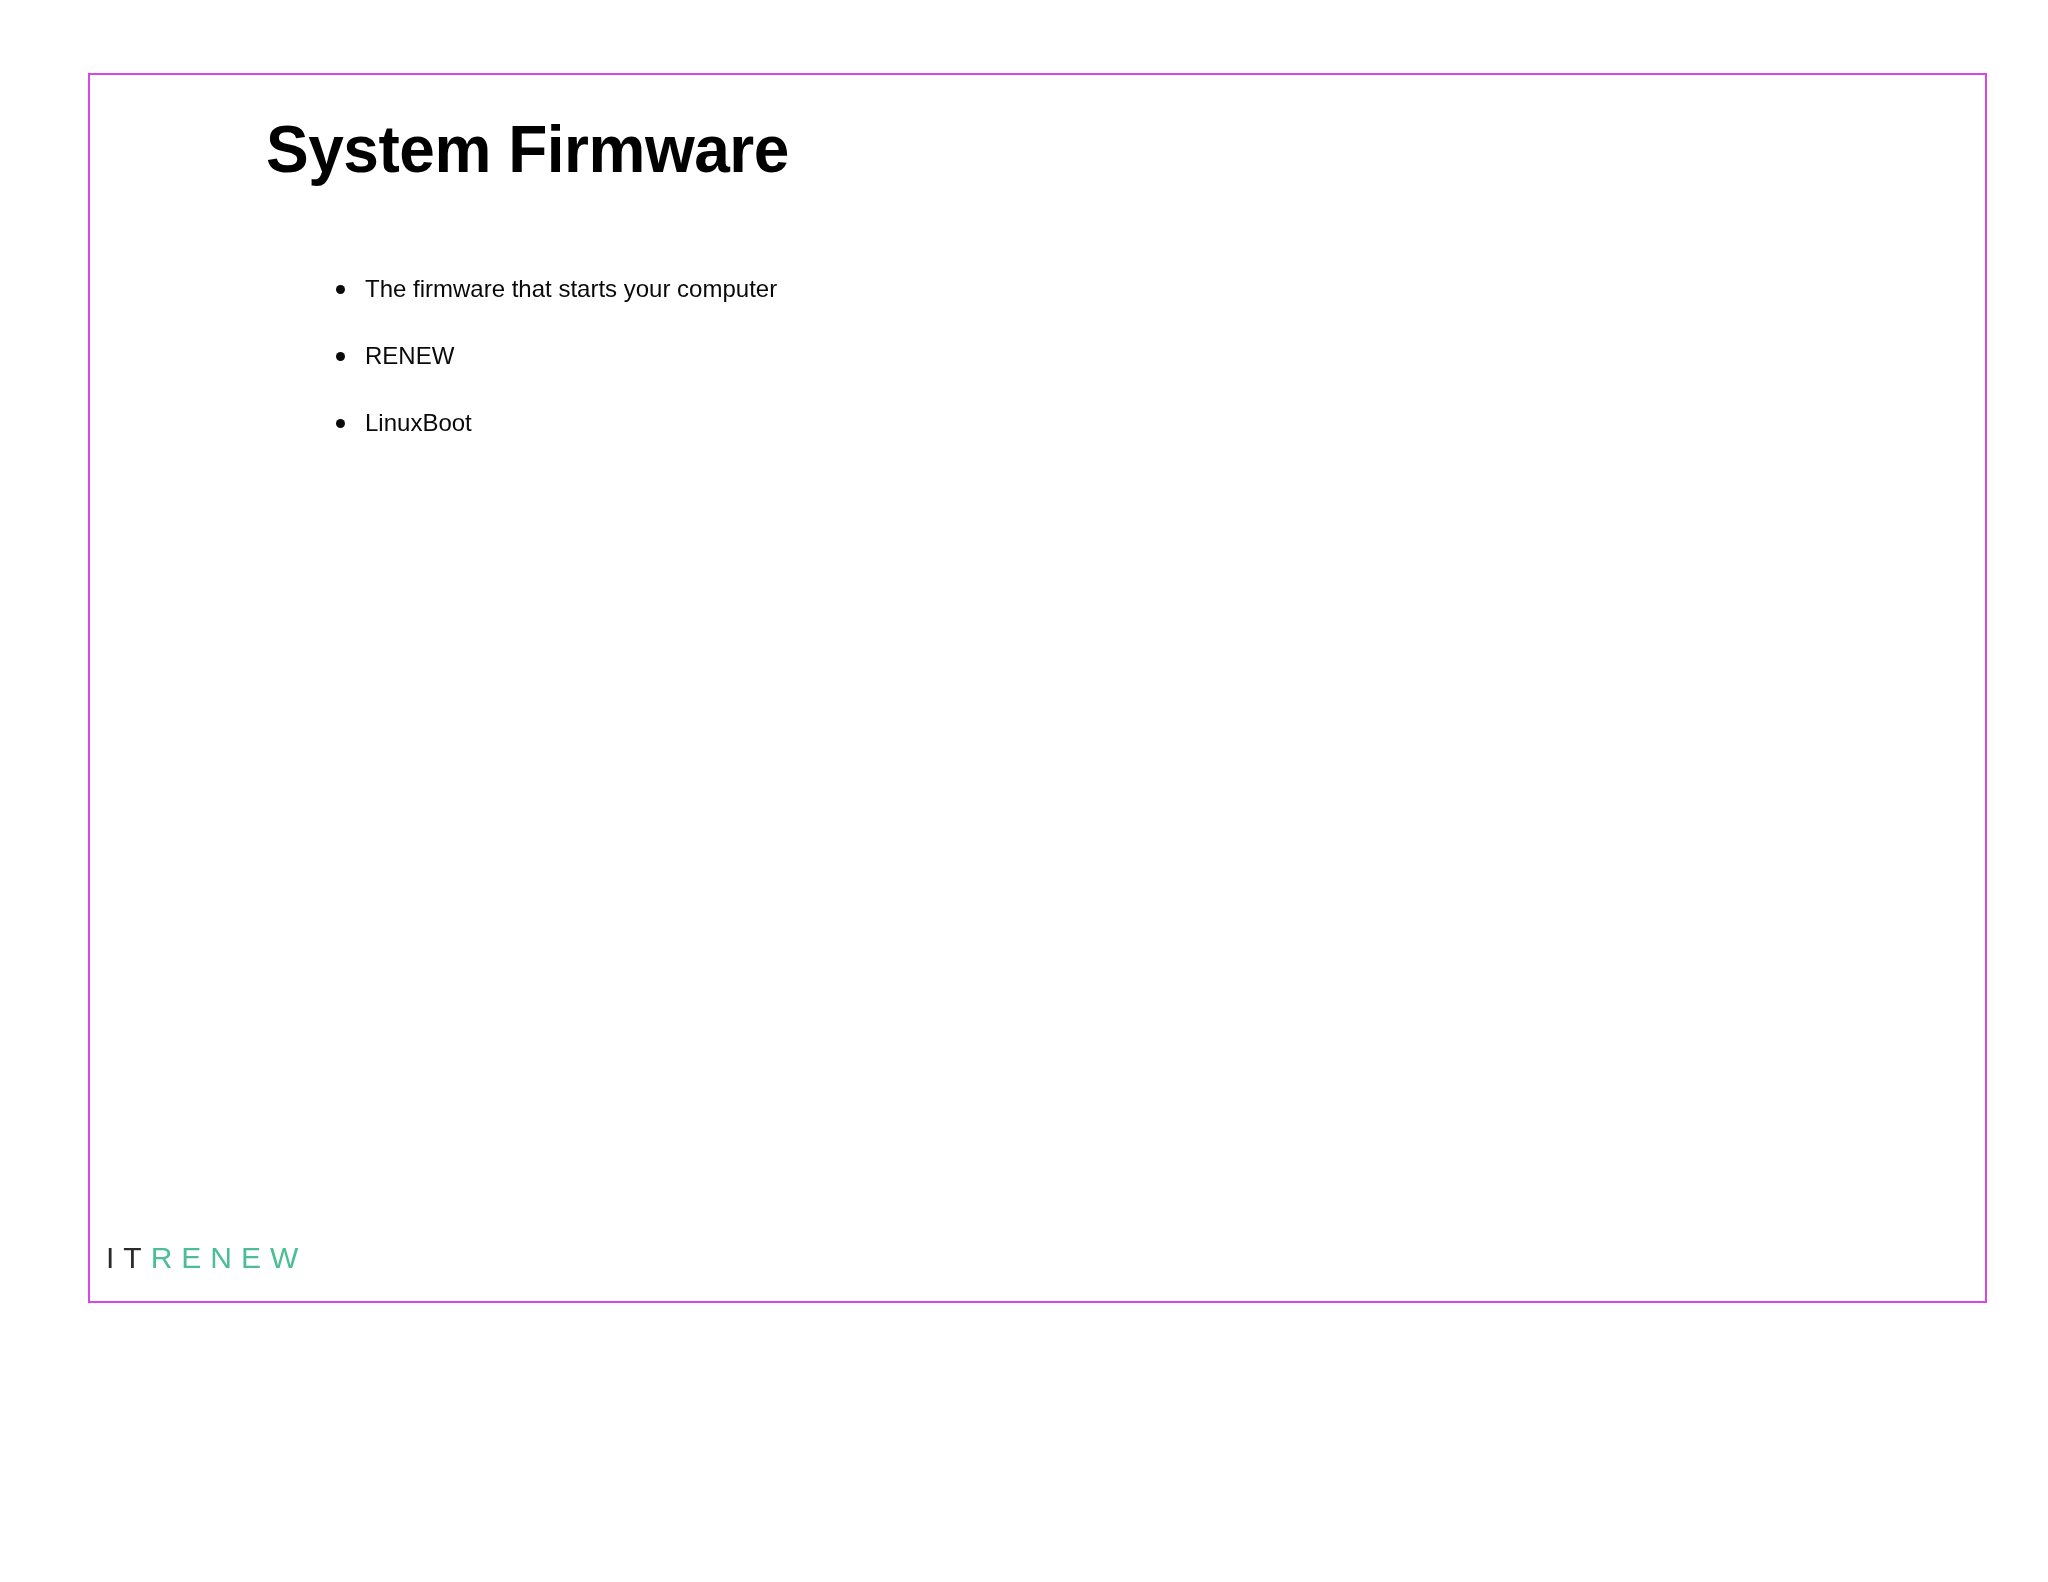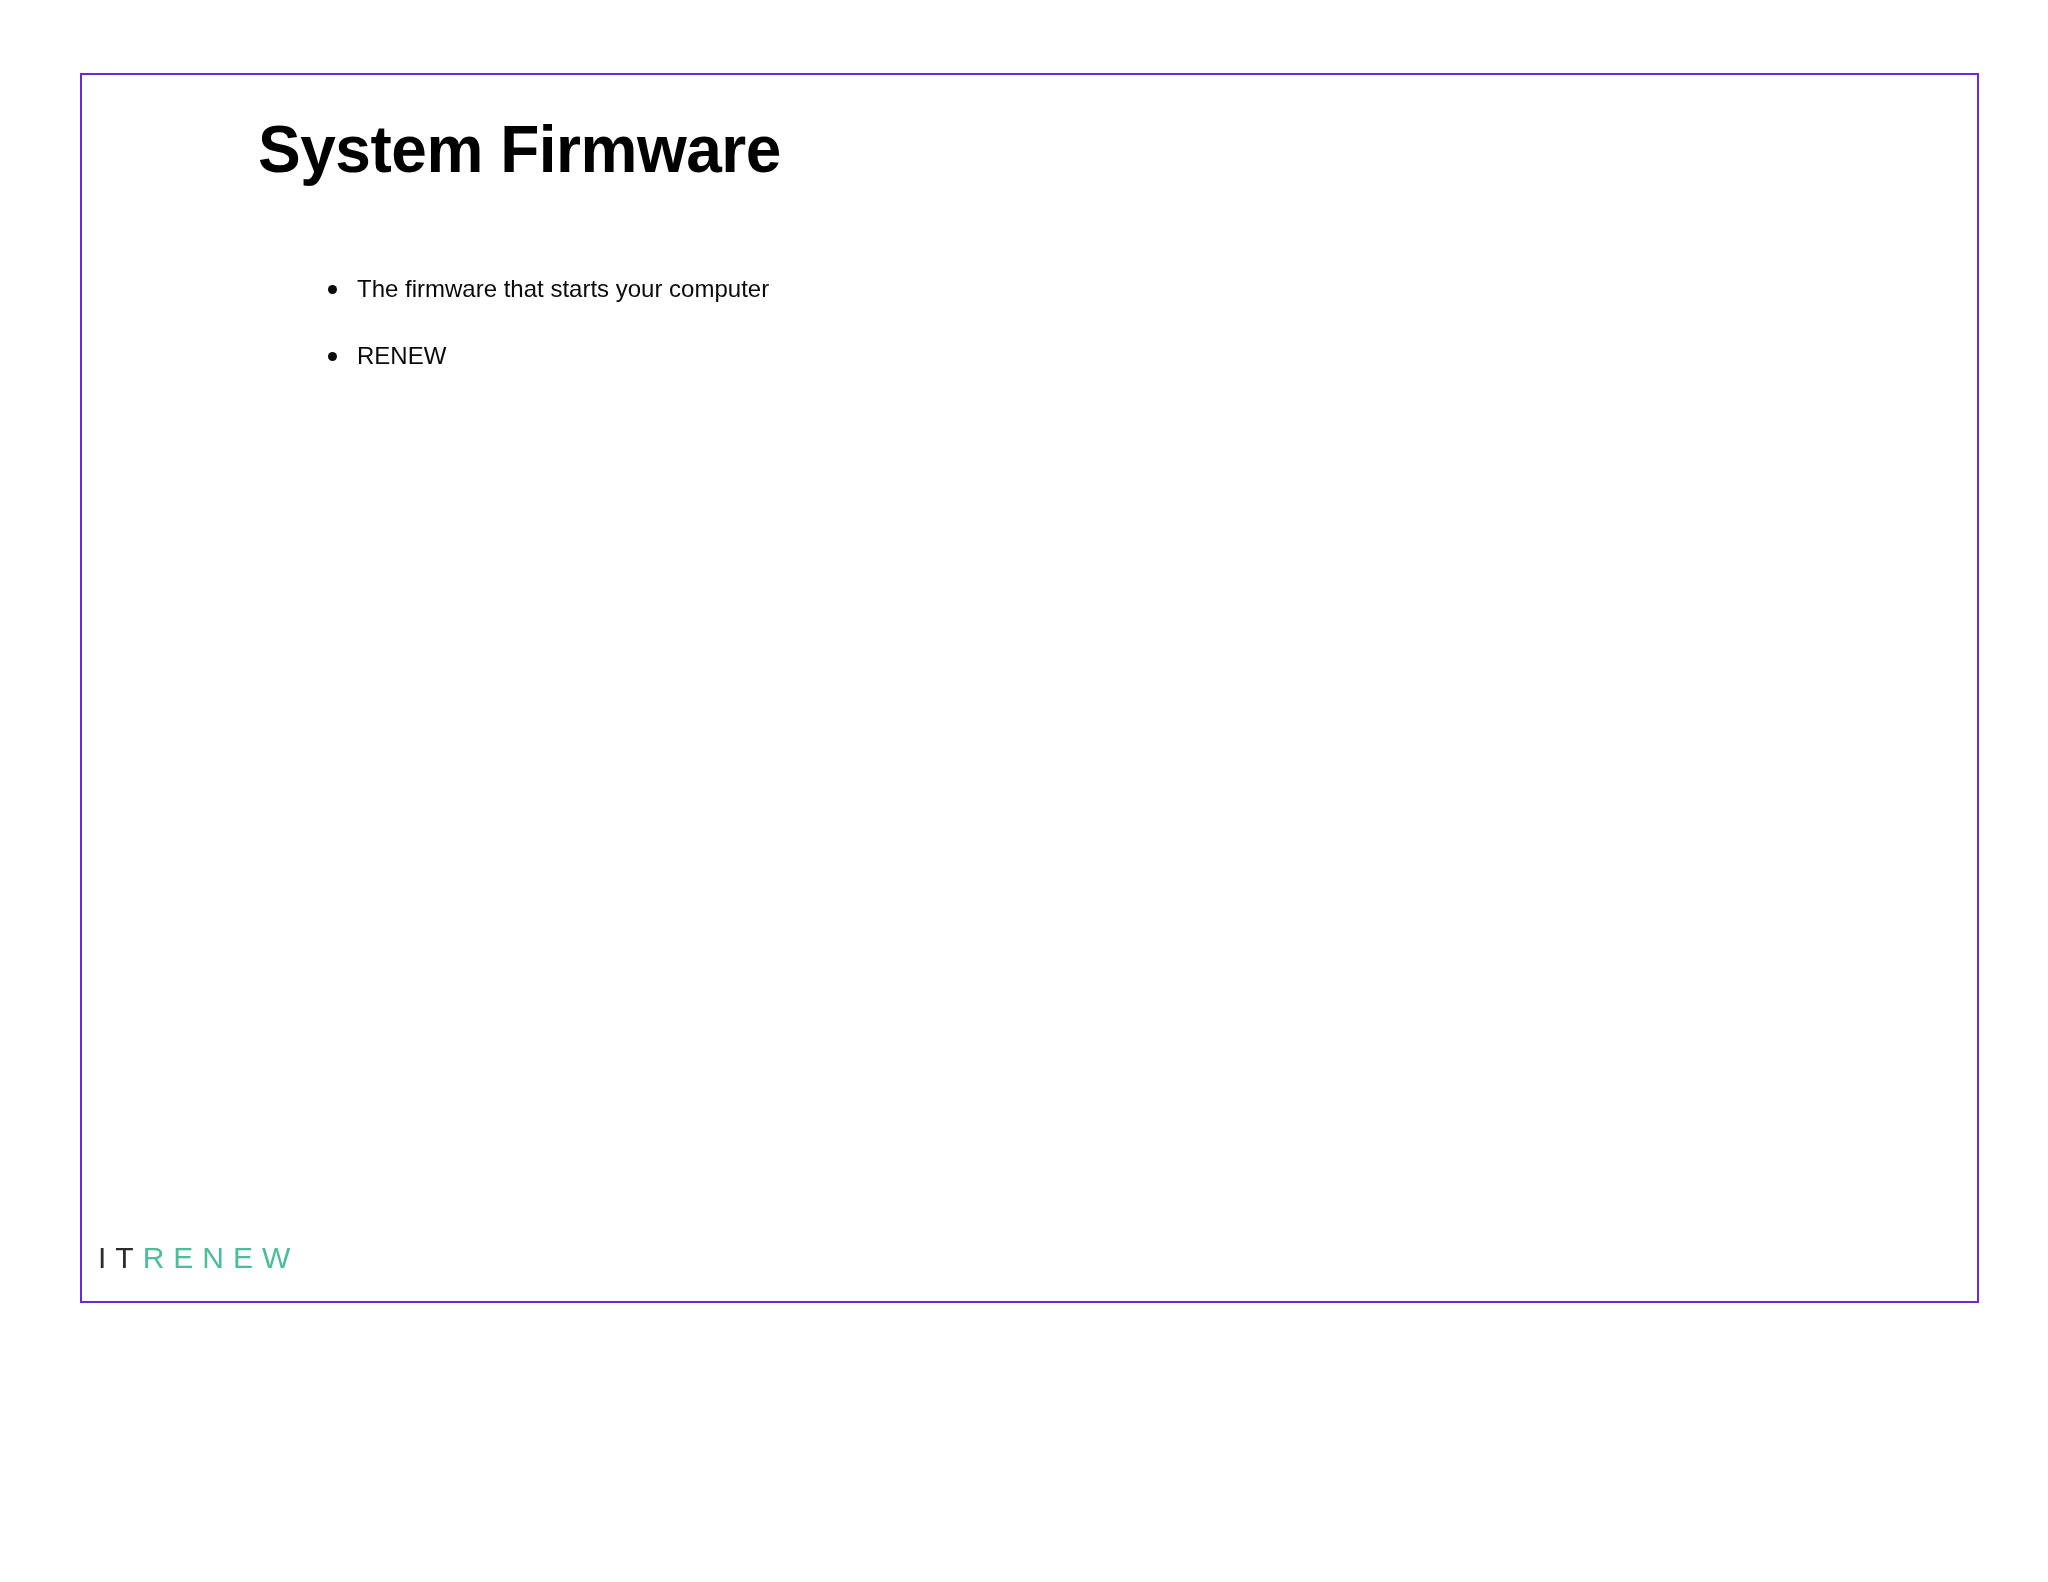--- a/index.html
+++ b/index.html
@@ -13,27 +13,27 @@
     height: 1582px;
     position: relative;
     overflow: hidden;
     font-family: "Liberation Sans", sans-serif;
     -webkit-font-smoothing: antialiased;
   }
 
   
   .slide-canvas {
     position: absolute;
-    left: 80px;
+    left: 88px;
     top: 73px;
     width: 1899px;
     height: 1230px;
     box-sizing: border-box;
     background: #ffffff;
-    border: 2px solid #6d28d9;
+    border: 2px solid #d946ef;
   }
 
   
   .slide-title {
     position: absolute;
     left: 176px;
     top: 35px;
     margin: 0;
     font-family: "Liberation Sans", sans-serif;
     font-weight: bold;
@@ -116,20 +116,24 @@
       <span class="bullet-marker"></span>
       <span class="bullet-text">The firmware that starts your computer</span>
     </li>
 
 
     <li class="bullet-item">
       <span class="bullet-marker"></span>
       <span class="bullet-text">RENEW</span>
     </li>
 
+    <li class="bullet-item">
+      <span class="bullet-marker"></span>
+      <span class="bullet-text">LinuxBoot</span>
+    </li>
 
   </ul>
 
   <div class="footer-logo">
     <span class="logo-it">IT</span><span class="logo-renew">RENEW</span>
   </div>
 
 </div>
 
 </body></html>

